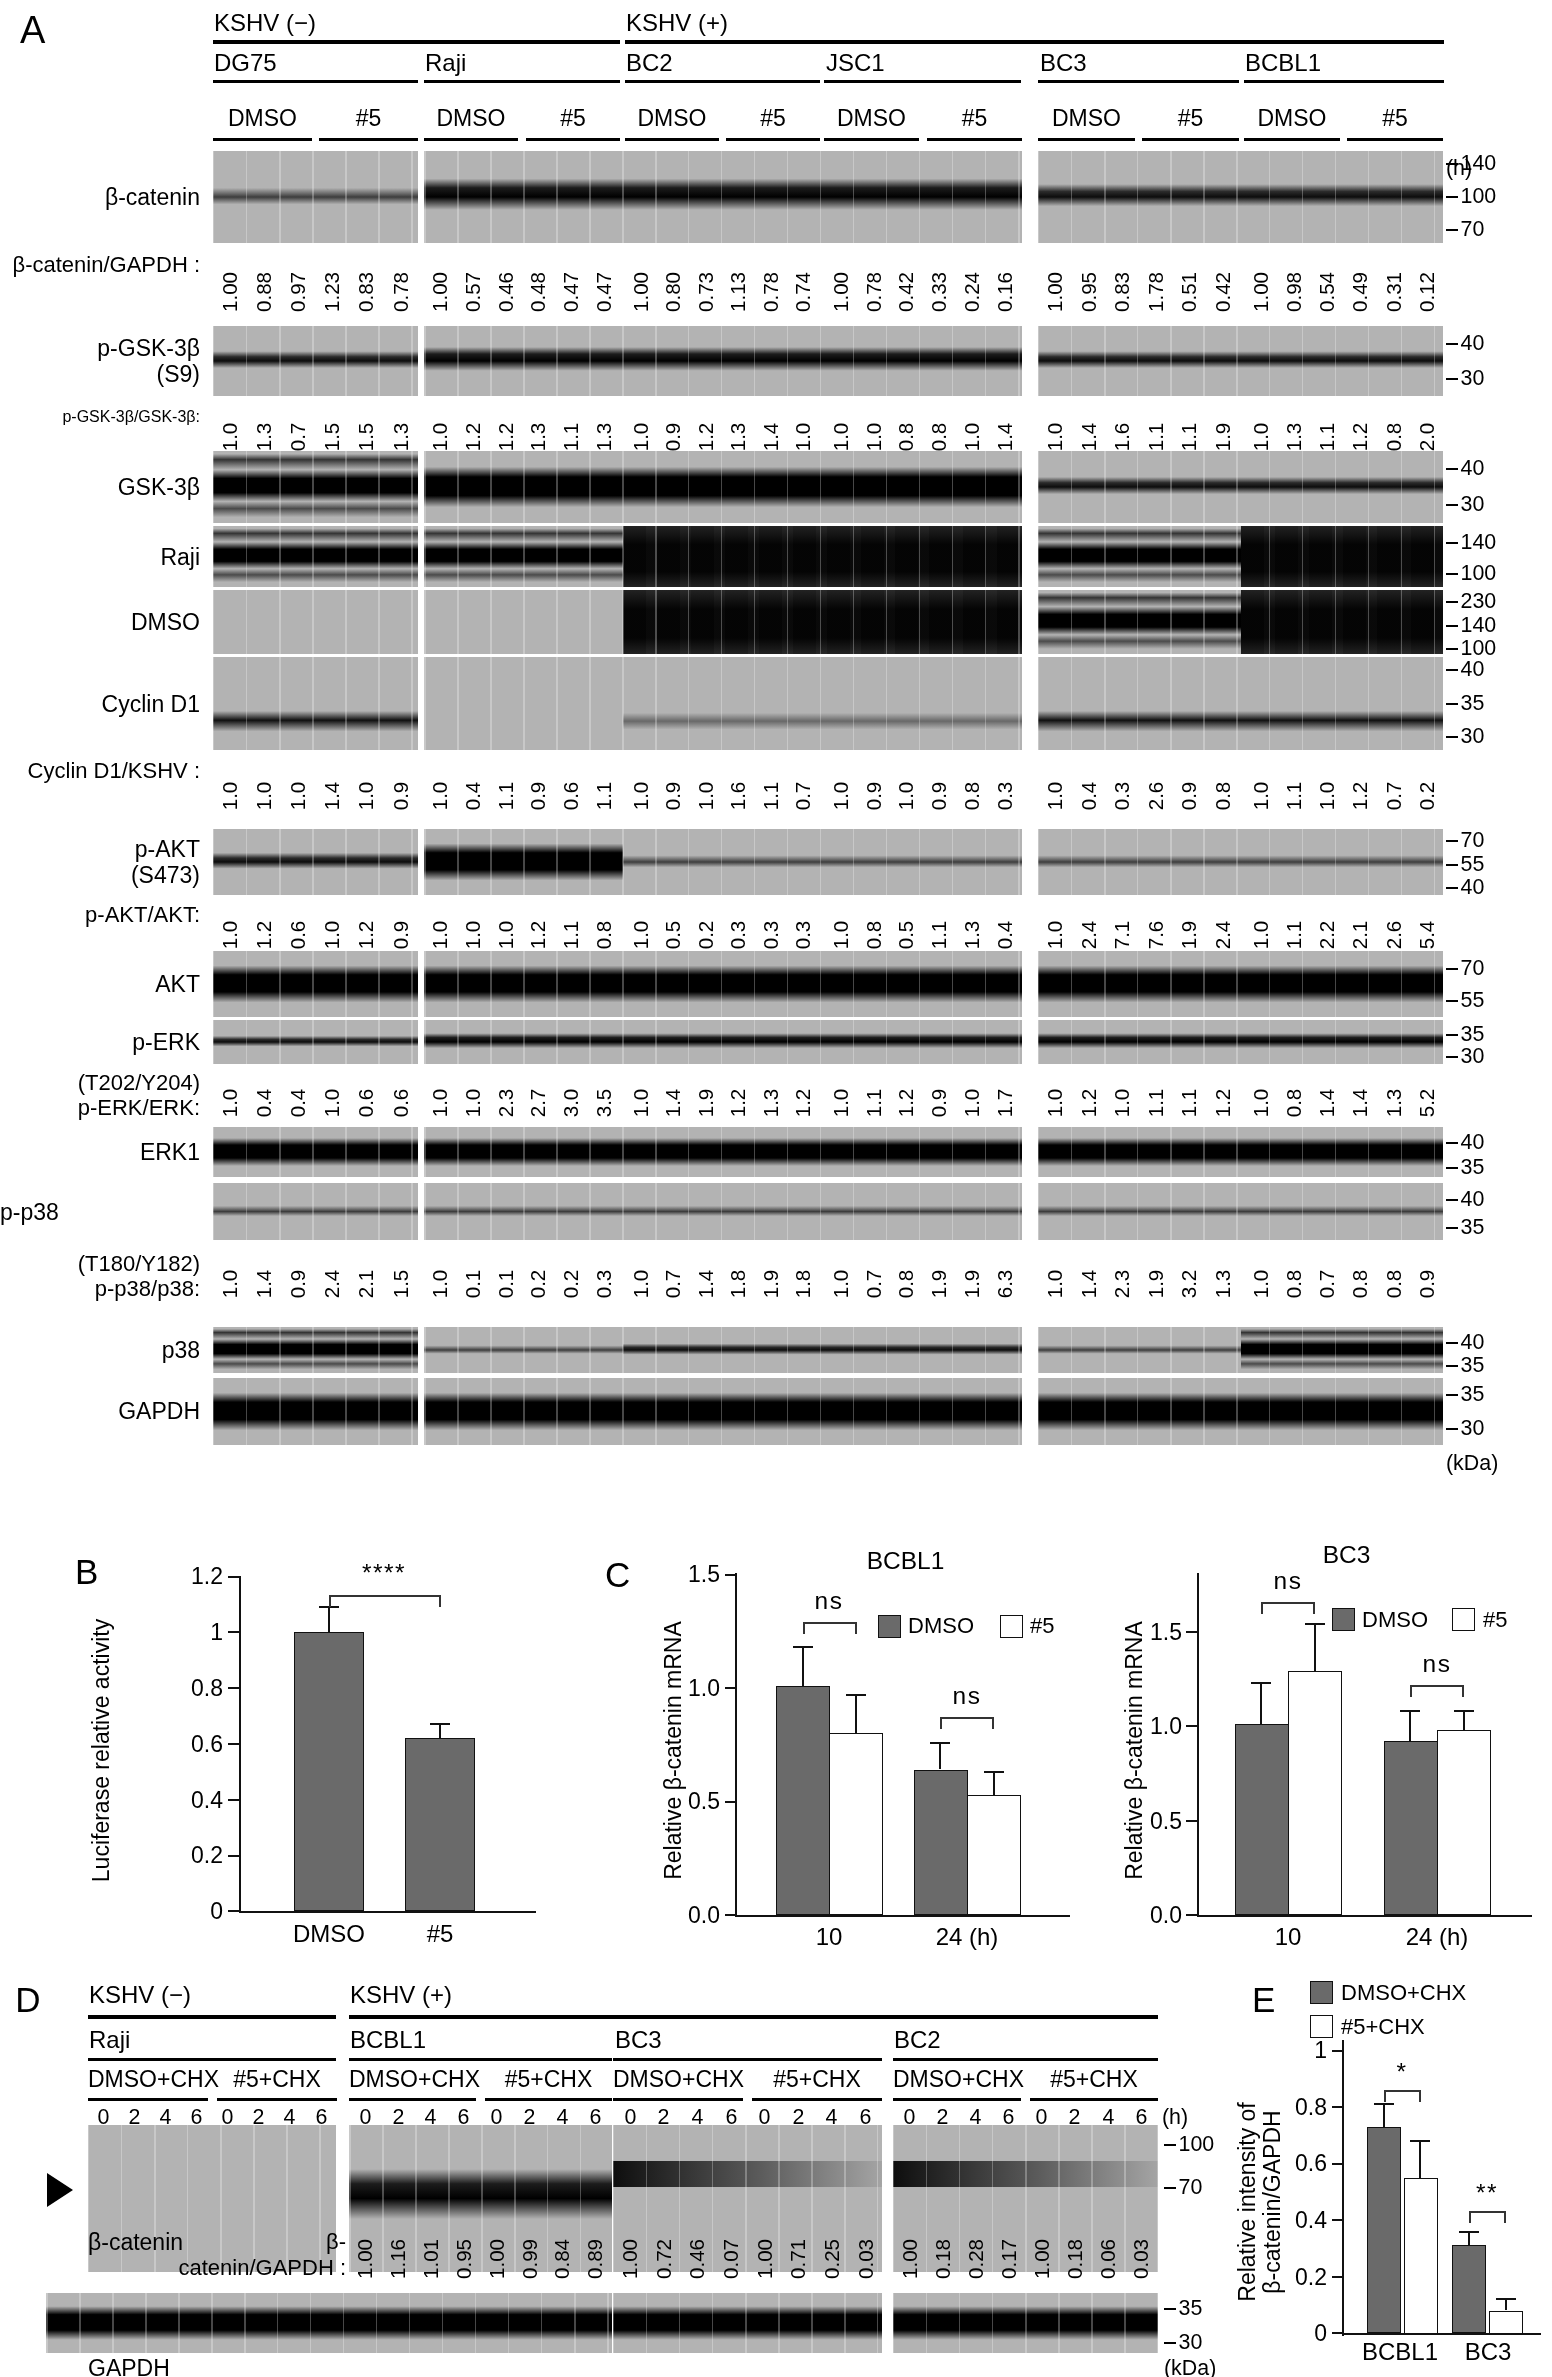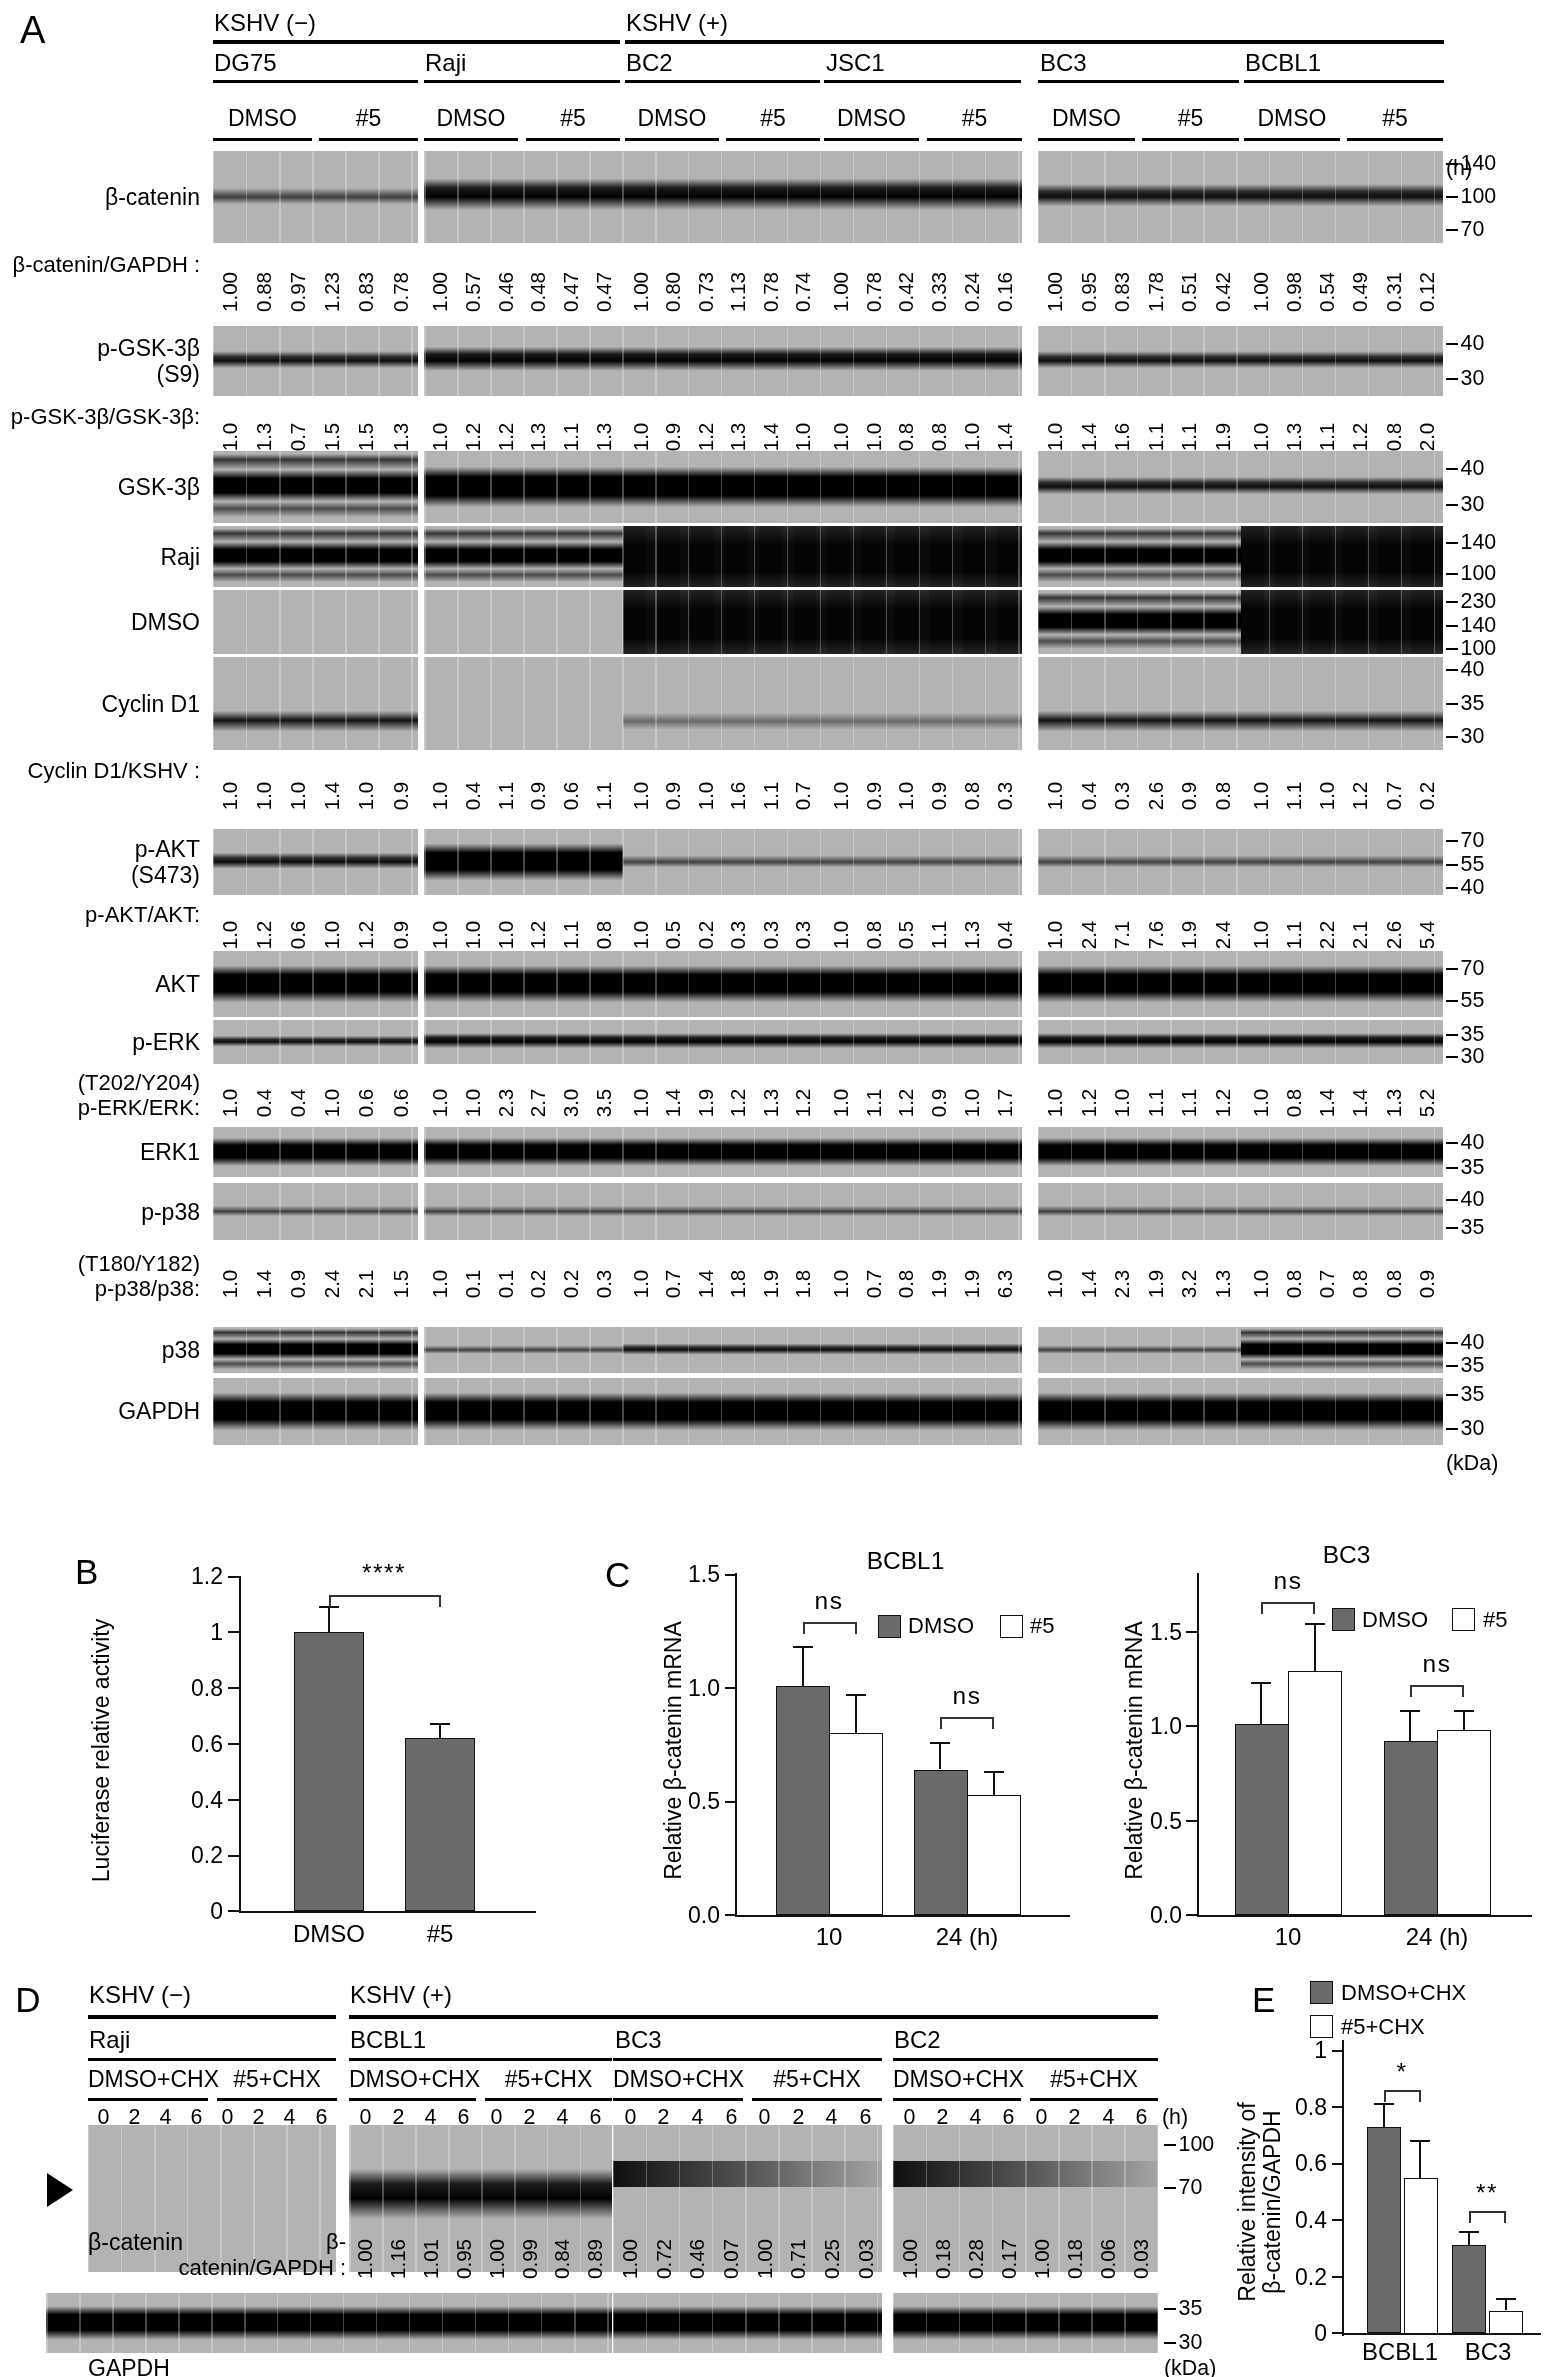--- a/index.html
+++ b/index.html
@@ -255,21 +255,21 @@
     <div style="position: absolute; left: 0px; top: 335px; width: 200px; text-align: right; font-size: 23px; line-height: 26px; white-space: pre-line;">p-GSK-3β
 (S9)</div>
     <div style="position: absolute; left: 1446px; top: 333px; display: flex; align-items: center; gap: 2.3px;">
       <div style="position: static; width: 12.2px; height: 2.3px; background: rgb(0, 0, 0);"></div>
       <div style="position: static; font-size: 21.4px; line-height: 21.4px;">40</div>
     </div>
     <div style="position: absolute; left: 1446px; top: 368px; display: flex; align-items: center; gap: 2.3px;">
       <div style="position: static; width: 12.2px; height: 2.3px; background: rgb(0, 0, 0);"></div>
       <div style="position: static; font-size: 21.4px; line-height: 21.4px;">30</div>
     </div>
-    <div style="position: absolute; left: 0px; top: 404px; width: 200px; text-align: right; font-size: 22px; line-height: 25px; white-space: pre-line;">p-GSK-3β/GSK-3β:</div>
+    <div style="position: absolute; left: 0px; top: 404px; width: 200px; text-align: right; font-size: 16px; line-height: 25px; white-space: pre-line;">p-GSK-3β/GSK-3β:</div>
     <div style="position: absolute; left: 213px; top: 401px; width: 34px; height: 72px; display: flex; align-items: center; justify-content: center;">
       <div style="position: static; transform: rotate(-90deg); white-space: nowrap; font-size: 20.6px;">1.0</div>
     </div>
     <div style="position: absolute; left: 247px; top: 401px; width: 34px; height: 72px; display: flex; align-items: center; justify-content: center;">
       <div style="position: static; transform: rotate(-90deg); white-space: nowrap; font-size: 20.6px;">1.3</div>
     </div>
     <div style="position: absolute; left: 281px; top: 401px; width: 34px; height: 72px; display: flex; align-items: center; justify-content: center;">
       <div style="position: static; transform: rotate(-90deg); white-space: nowrap; font-size: 20.6px;">0.7</div>
     </div>
     <div style="position: absolute; left: 315px; top: 401px; width: 34px; height: 72px; display: flex; align-items: center; justify-content: center;">
@@ -891,21 +891,21 @@
       <div class="lanes" style="position: absolute;"></div>
     </div>
     <div class="blot" style="position: absolute; left: 424px; top: 1183px; width: 598px; height: 57px;">
       <div class="bandlayer look-faint" style="position: absolute; left: 0px; width: 598px;"></div>
       <div class="lanes" style="position: absolute;"></div>
     </div>
     <div class="blot" style="position: absolute; left: 1038px; top: 1183px; width: 405px; height: 57px;">
       <div class="bandlayer look-faint" style="position: absolute; left: 0px; width: 405px;"></div>
       <div class="lanes" style="position: absolute;"></div>
     </div>
-    <div style="position: absolute; left: 0px; top: 1199px; width: 200px; text-align: right; font-size: 23px; line-height: 26px; white-space: pre-line;">p-p38</div>
+    <div style="position: absolute; left: 0px; top: 1199px; width: 200px; text-align: left; font-size: 23px; line-height: 26px; white-space: pre-line;">p-p38</div>
     <div style="position: absolute; left: 1446px; top: 1189px; display: flex; align-items: center; gap: 2.3px;">
       <div style="position: static; width: 12.2px; height: 2.3px; background: rgb(0, 0, 0);"></div>
       <div style="position: static; font-size: 21.4px; line-height: 21.4px;">40</div>
     </div>
     <div style="position: absolute; left: 1446px; top: 1217px; display: flex; align-items: center; gap: 2.3px;">
       <div style="position: static; width: 12.2px; height: 2.3px; background: rgb(0, 0, 0);"></div>
       <div style="position: static; font-size: 21.4px; line-height: 21.4px;">35</div>
     </div>
     <div style="position: absolute; left: 0px; top: 1251px; width: 200px; text-align: right; font-size: 22px; line-height: 25px; white-space: pre-line;">(T180/Y182)
 p-p38/p38:</div>

